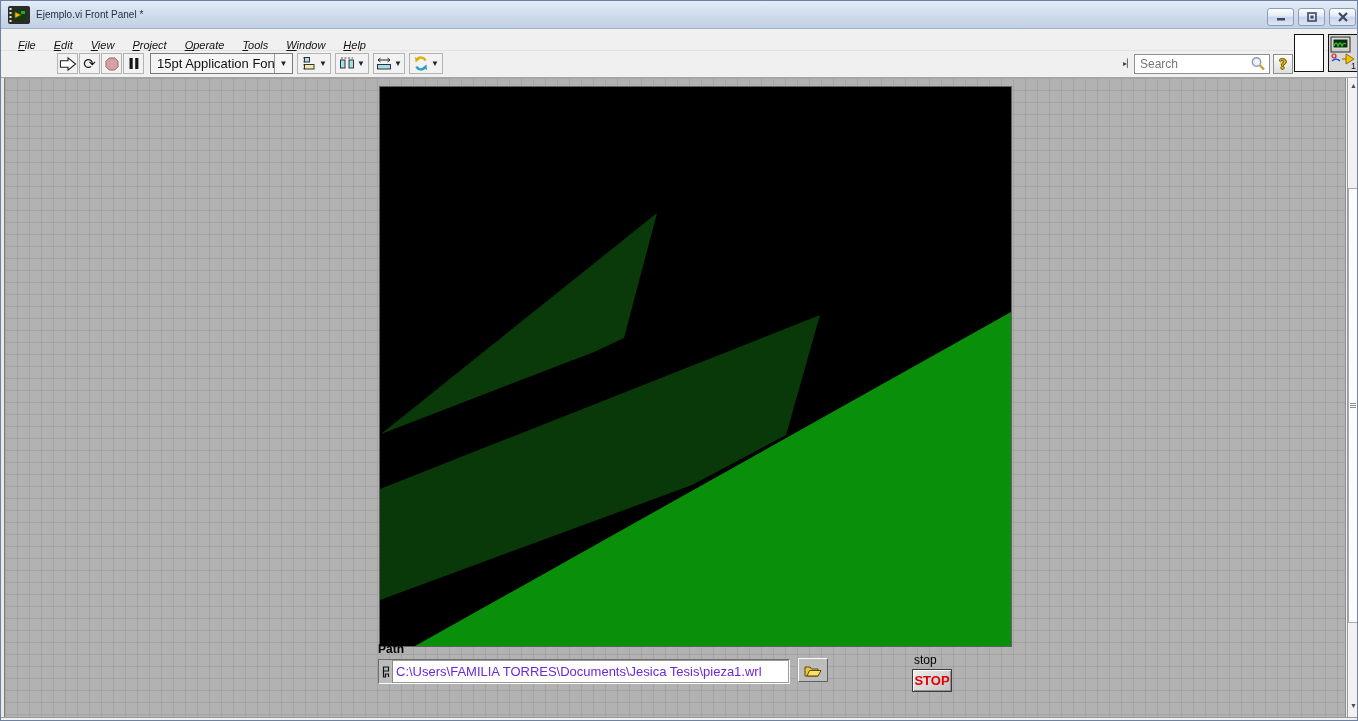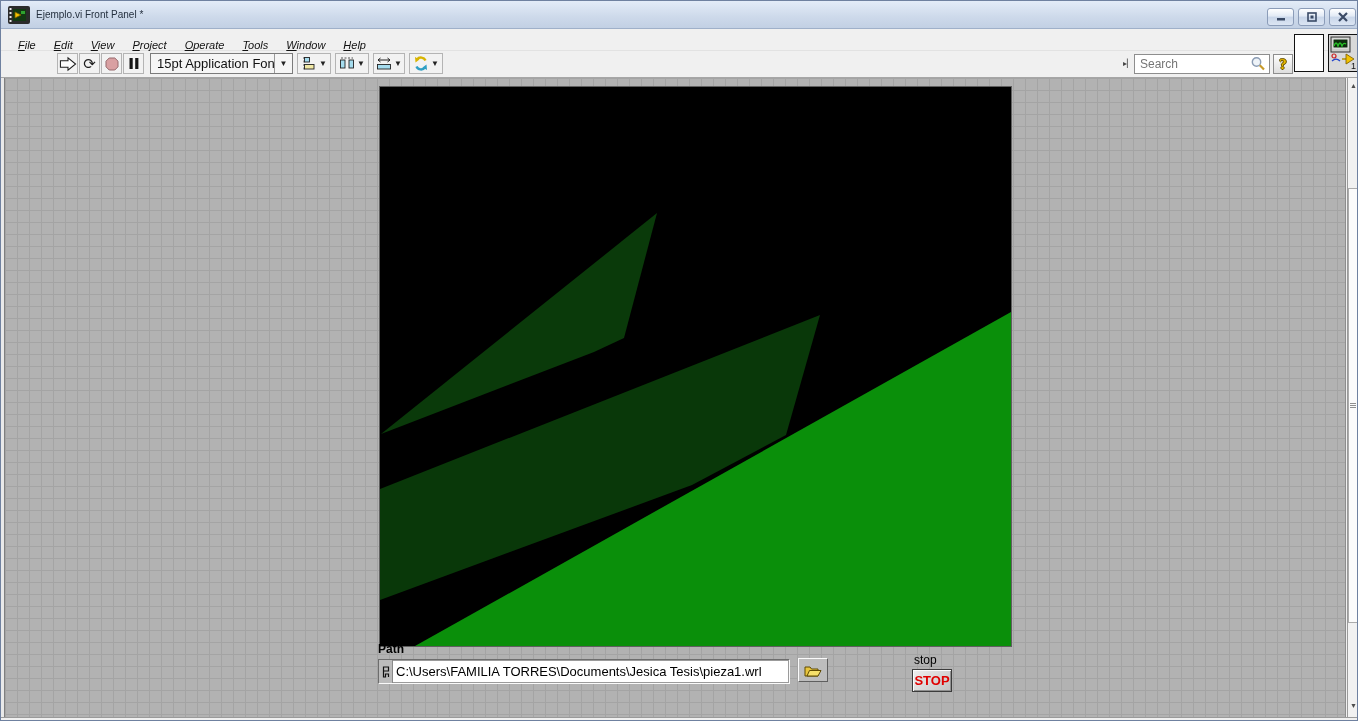--- a/index.html
+++ b/index.html
@@ -48,21 +48,21 @@
   .workspace{position:absolute;left:4px;top:77px;width:1341px;height:639px;
     background-color:#b2b2b2;
     background-image:linear-gradient(to right,#a4a4a4 1px,transparent 1px),linear-gradient(to bottom,#a4a4a4 1px,transparent 1px);
     background-size:12px 12px;border-right:1px solid #8d8d8d;box-sizing:border-box;}
   .scene{position:absolute;left:378px;top:85px;width:631px;height:559px;border:1px solid #5f5f5f;box-sizing:content-box;}
   .scene svg{display:block;width:100%;height:100%;}
   .panel-label{position:absolute;font-size:12px;color:#000;}
   .path-control{position:absolute;left:377px;top:658px;width:412px;height:25px;box-sizing:border-box;
     border:1px solid;border-color:#6d6d6d #fafafa #fafafa #6d6d6d;background:#c6c6c6;display:flex;}
   .path-glyph{width:13px;display:flex;align-items:center;justify-content:center;border-right:1px solid #8a8a8a;background:#bcbcbc;}
-  .path-value{flex:1;background:#fff;font-size:13px;color:#000000;white-space:nowrap;overflow:hidden;
+  .path-value{flex:1;background:#fff;font-size:13px;color:#6d28d9;white-space:nowrap;overflow:hidden;
     display:flex;align-items:center;padding-left:3px;border:1px solid #9b9b9b;border-left:none;box-sizing:border-box;}
   .browse-btn{position:absolute;left:797px;top:657px;width:30px;height:24px;box-sizing:border-box;
     border:1px solid;border-color:#fafafa #5f5f5f #5f5f5f #fafafa;background:#bdbdbd;
     display:flex;align-items:center;justify-content:center;}
   .stop-btn{position:absolute;left:911px;top:668px;width:40px;height:23px;box-sizing:border-box;
     border:1px solid #3c3c3c;background:linear-gradient(135deg,#efefef,#c2c2c2);
     box-shadow:inset 1px 1px 0 #fbfbfb, inset -1px -1px 0 #8f8f8f;
     display:flex;align-items:center;justify-content:center;font-size:13px;font-weight:bold;}
   
   .vscroll{position:absolute;left:1346px;top:77px;width:12px;height:639px;background:#f1f1f1;border-left:1px solid #9a9a9a;box-sizing:border-box;}

